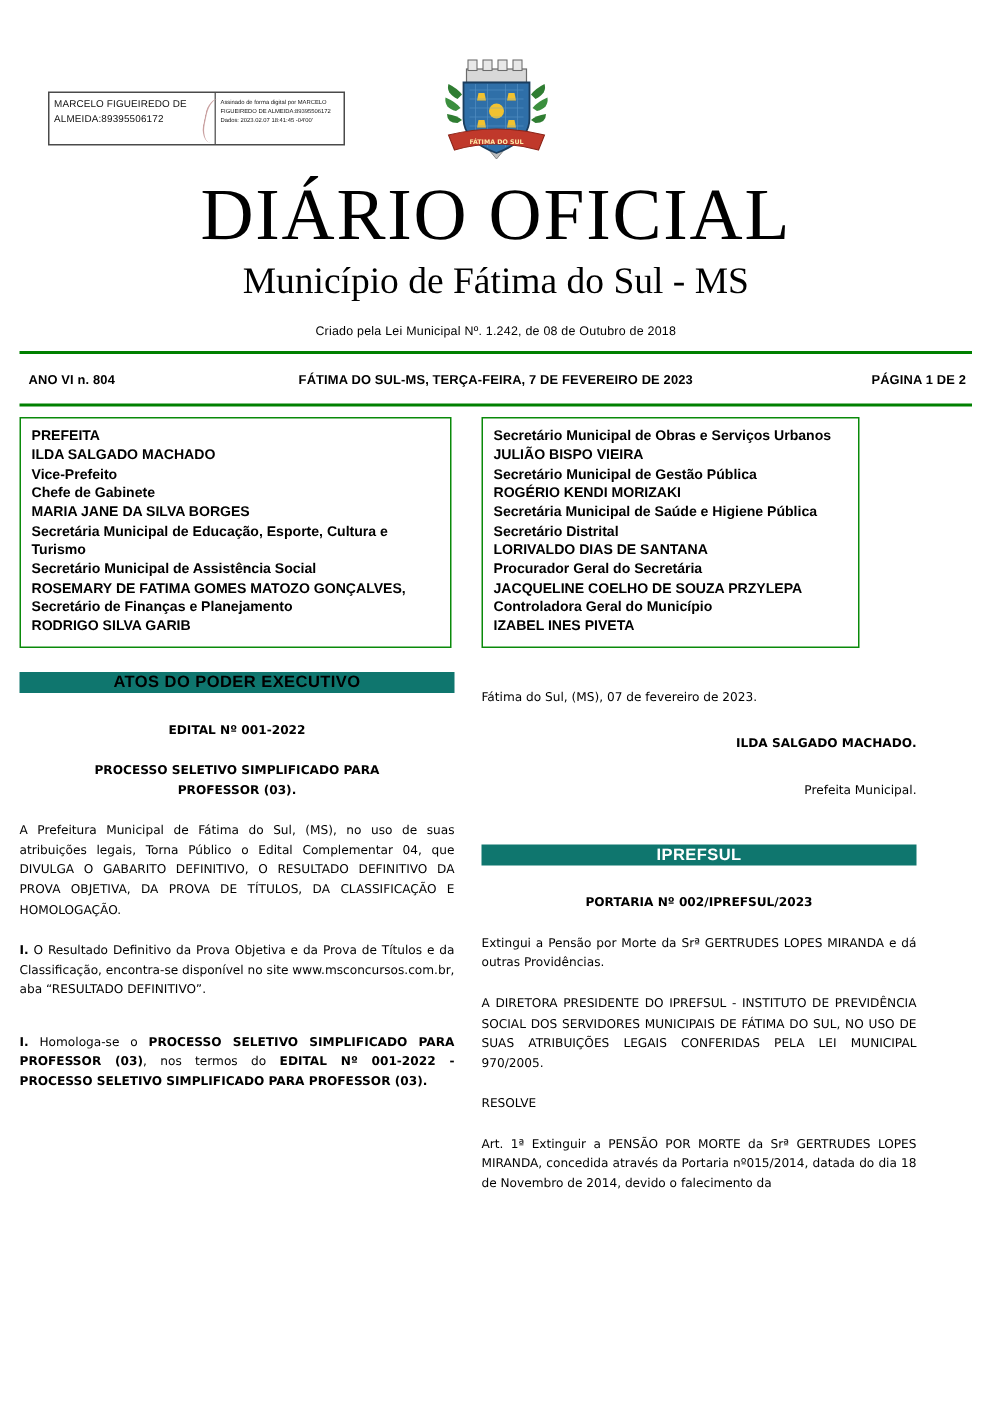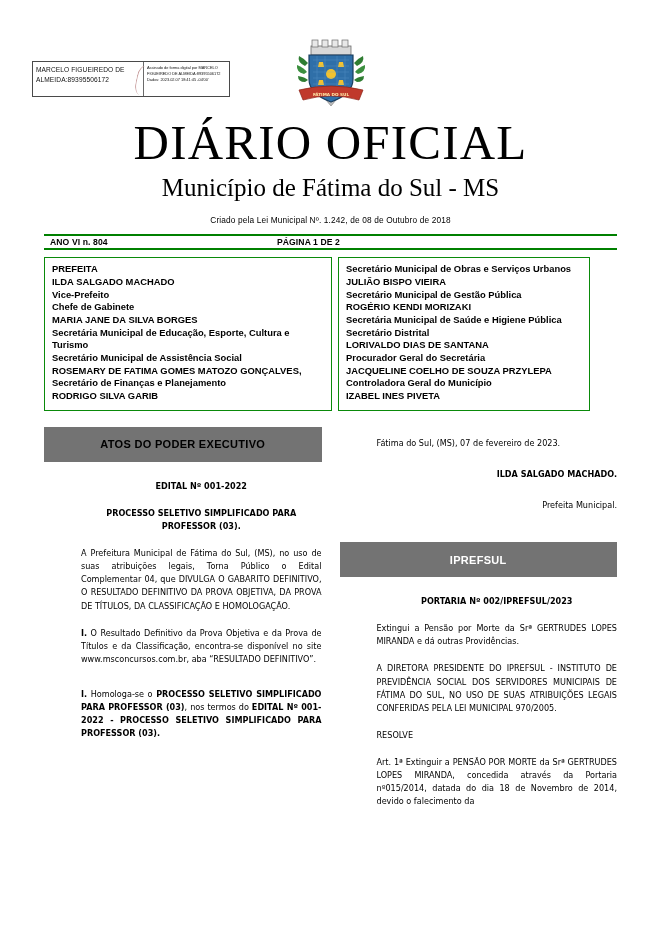--- a/index.html
+++ b/index.html
@@ -3,21 +3,21 @@
 <meta charset="utf-8">
 <style>
   * { box-sizing: border-box; margin: 0; padding: 0; }
   html, body {
     width: 661px; height: 935px;
     background: #ffffff;
     font-family: "Liberation Sans", sans-serif;
     color: #000000;
     overflow: hidden;
   }
-  #page { position: relative; width: 661px; height: 935px; padding: 0 44px; }
+  #page { position: relative; width: 661px; height: 935px; padding: 0 13px; }
 
   
   .sig-box {
     position: absolute; left: 32px; top: 61px;
     width: 198px; height: 36px;
     border: 1px solid #4a4a4a;
     display: flex; align-items: stretch;
     background: #fff;
   }
   .sig-left {
@@ -54,53 +54,53 @@
   }
   .do-law {
     font-size: 8.3px; margin-top: 12px; letter-spacing: .15px;
   }
 
   
   .infobar {
     margin-top: 9px;
     border-top: 2.2px solid #008000;
     border-bottom: 2.2px solid #008000;
-    height: 16px;
+    height: 37px;
     display: flex; align-items: center;
     font-size: 8.6px; font-weight: bold; letter-spacing: .1px;
   }
   .ib-left  { width: 150px; padding-left: 6px; }
   .ib-mid   { flex: 1; text-align: center; }
   .ib-right { width: 150px; text-align: right; padding-right: 4px; }
 
   
-  .officials { display: flex; gap: 6px; margin-top: 7px; border-radius: 21px; }
+  .officials { display: flex; gap: 20px; margin-top: 7px; border-radius: 21px; }
   .ofbox {
     border: 1.6px solid #0a8a0a;
     padding: 5px 6px 7px 7px;
     font-size: 9.4px; line-height: 1.35;
   }
   .ofbox.left  { width: 288px; }
   .ofbox.right { width: 252px; }
   .of-role { font-weight: bold; }
   .of-name { font-weight: bold; }
 
   
   .cols { display: flex; gap: 18px; margin-top: 16px; }
   .col { width: 290px; }
 
   .greenbar {
-    background: #737373; height: 35px;
+    background: #0f766e; height: 14px;
     display: flex; align-items: center; justify-content: center;
     font-size: 11px; font-weight: bold; letter-spacing: .3px;
   }
   .greenbar.black-text { color: #000000; }
   .greenbar.white-text { color: #ffffff; }
 
-  .body-txt { font-family: "DejaVu Sans", sans-serif; font-size: 8.1px; line-height: 1.62; margin-left: 37px; }
+  .body-txt { font-family: "DejaVu Sans", sans-serif; font-size: 8.1px; line-height: 1.62; }
   .ctr { text-align: center; font-weight: bold; }
   .just { text-align: justify; }
   .rgt { text-align: right; }
   .b { font-weight: bold; }
   .mt10 { margin-top: 10px; }
   .mt14 { margin-top: 14px; }
   .mt18 { margin-top: 18px; }
   .mt22 { margin-top: 22px; }
   .mt30 { margin-top: 30px; }
 </style>
@@ -156,20 +156,21 @@
   </div>
 
   <div class="masthead">
     <div class="do-title">DIÁRIO OFICIAL</div>
     <div class="do-sub">Município de Fátima do Sul - MS</div>
     <div class="do-law">Criado pela Lei Municipal Nº. 1.242, de 08 de Outubro de 2018</div>
   </div>
 
   <div class="infobar">
     <div class="ib-left">ANO VI n. 804</div>
+    <div class="ib-mid">FÁTIMA DO SUL-MS, TERÇA-FEIRA, 7 DE FEVEREIRO DE 2023</div>
     <div class="ib-right">PÁGINA 1 DE 2</div>
   </div>
 
   <div class="officials">
     <div class="ofbox left">
       <div><span class="of-role">PREFEITA</span></div>
       <div><span class="of-name">ILDA SALGADO MACHADO</span></div>
       <div><span class="of-role">Vice-Prefeito</span></div>
       <div><span class="of-role">Chefe de Gabinete</span></div>
       <div><span class="of-name">MARIA JANE DA SILVA BORGES</span></div>

